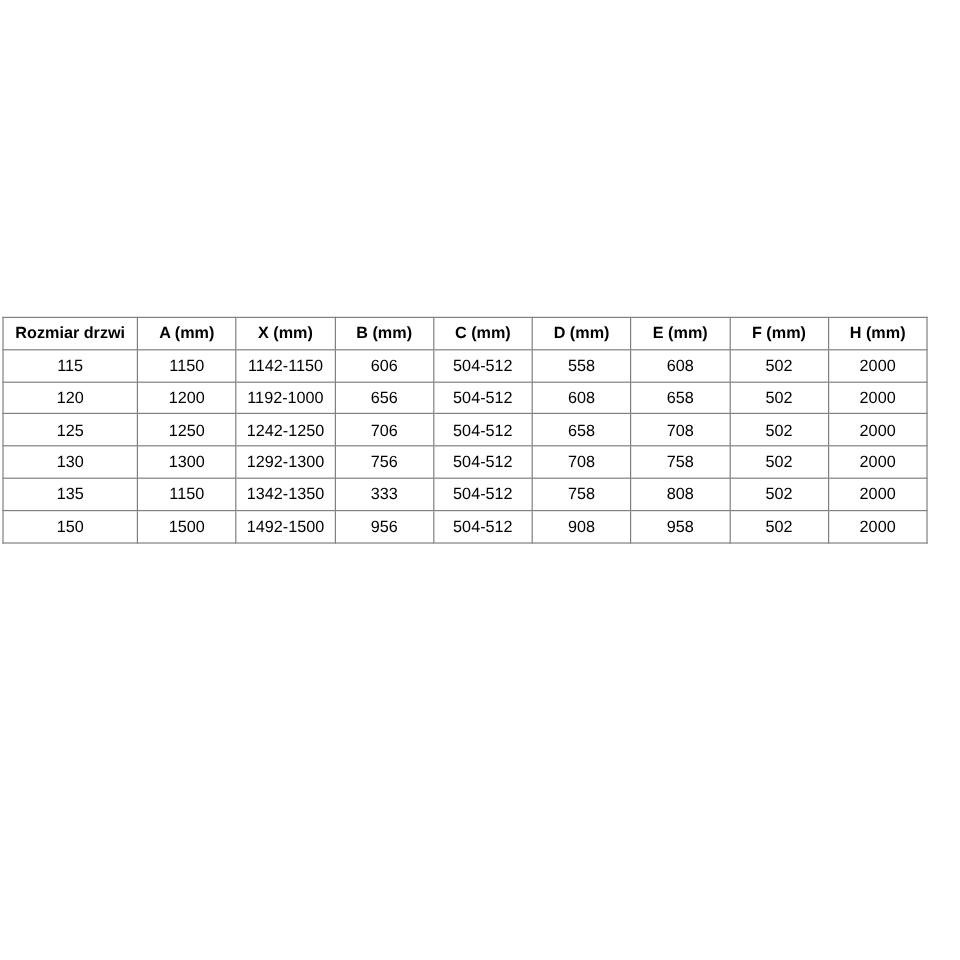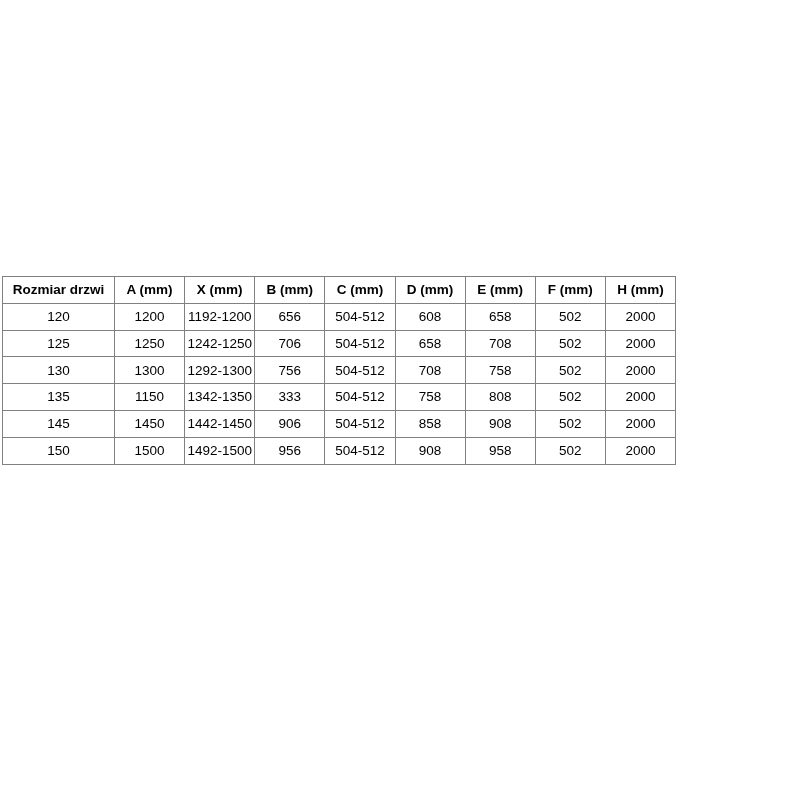--- a/index.html
+++ b/index.html
@@ -10,22 +10,22 @@
     width: 800px;
     height: 800px;
     background: #ffffff;
     font-family: "Liberation Sans", sans-serif;
     position: relative;
     overflow: hidden;
   }
   .table-wrap {
     position: absolute;
     left: 2px;
-    top: 276px;
-    width: 674px;
+    top: 264px;
+    width: 771px;
   }
   table.spec-table {
     border-collapse: collapse;
     table-layout: fixed;
     width: 100%;
   }
   table.spec-table th,
   table.spec-table td {
     border: 1px solid #808080;
     text-align: center;
@@ -67,23 +67,34 @@
           <th>B (mm)</th>
           <th>C (mm)</th>
           <th>D (mm)</th>
           <th>E (mm)</th>
           <th>F (mm)</th>
           <th>H (mm)</th>
         </tr>
     </thead>
     <tbody id="table-body">
         <tr>
+          <td>115</td>
+          <td>1150</td>
+          <td>1142-1150</td>
+          <td>606</td>
+          <td>504-512</td>
+          <td>558</td>
+          <td>608</td>
+          <td>502</td>
+          <td>2000</td>
+        </tr>
+        <tr>
           <td>120</td>
           <td>1200</td>
-          <td>1192-1200</td>
+          <td>1192-1000</td>
           <td>656</td>
           <td>504-512</td>
           <td>608</td>
           <td>658</td>
           <td>502</td>
           <td>2000</td>
         </tr>
         <tr>
           <td>125</td>
           <td>1250</td>
@@ -111,31 +122,20 @@
           <td>1150</td>
           <td>1342-1350</td>
           <td>333</td>
           <td>504-512</td>
           <td>758</td>
           <td>808</td>
           <td>502</td>
           <td>2000</td>
         </tr>
         <tr>
-          <td>145</td>
-          <td>1450</td>
-          <td>1442-1450</td>
-          <td>906</td>
-          <td>504-512</td>
-          <td>858</td>
-          <td>908</td>
-          <td>502</td>
-          <td>2000</td>
-        </tr>
-        <tr>
           <td>150</td>
           <td>1500</td>
           <td>1492-1500</td>
           <td>956</td>
           <td>504-512</td>
           <td>908</td>
           <td>958</td>
           <td>502</td>
           <td>2000</td>
         </tr>

